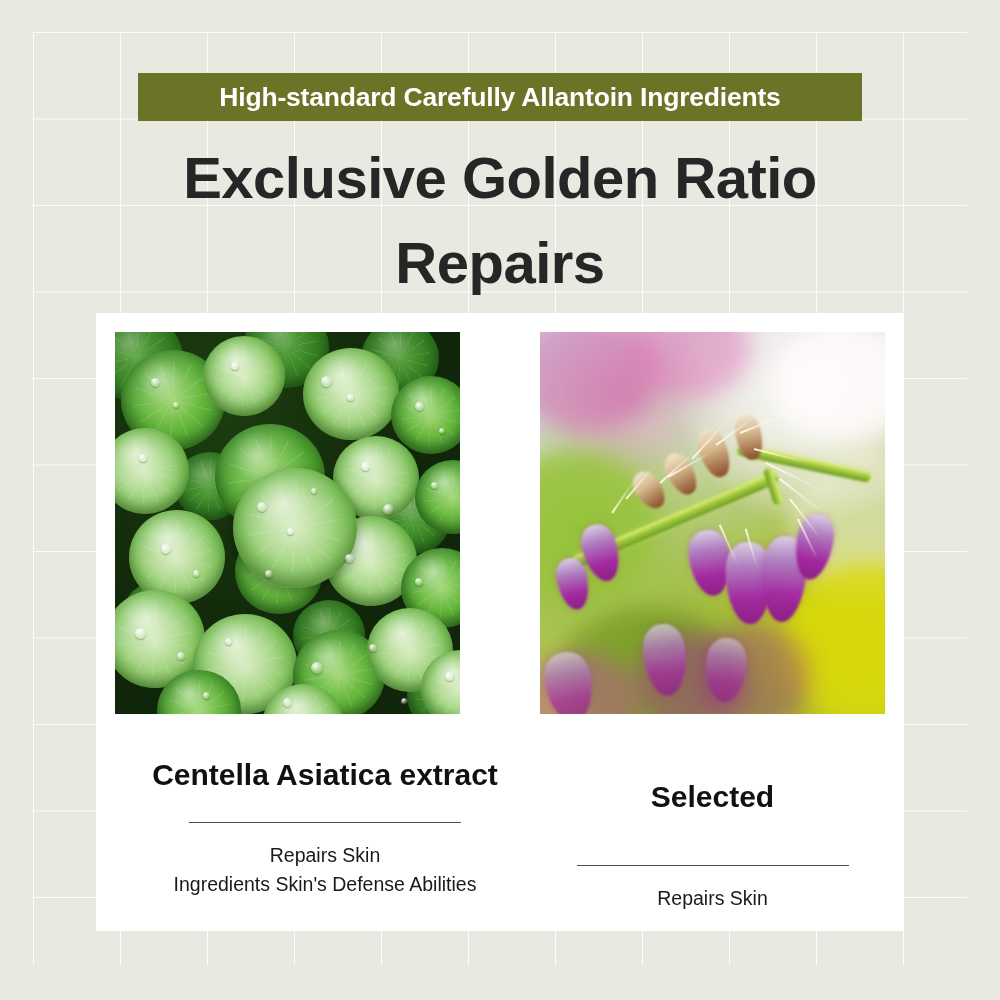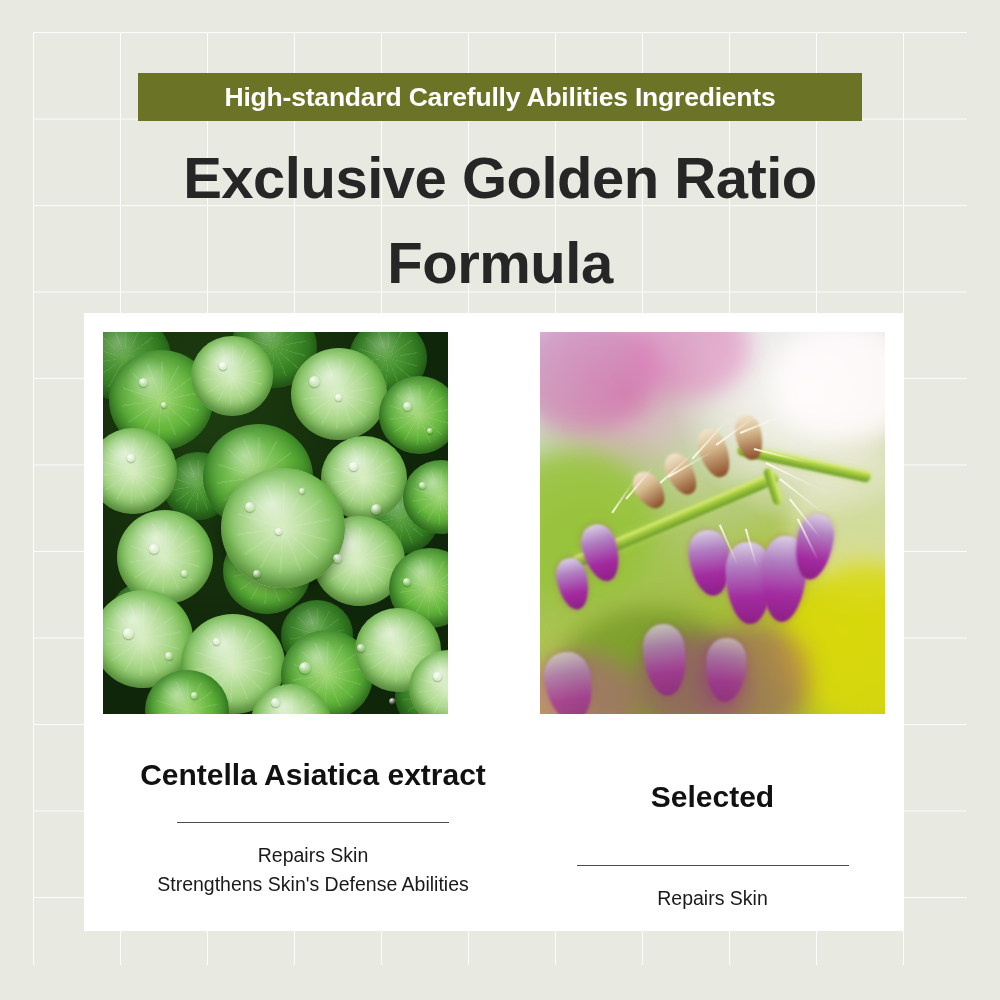--- a/index.html
+++ b/index.html
@@ -72,21 +72,21 @@
   }
 
   
   .card {
     position: absolute;
     top: 313px;
     height: 618px;
     background: #ffffff;
     box-sizing: border-box;
   }
-  .card-left  { left: 84px;  width: 458px; }
+  .card-left  { left: 96px;  width: 458px; }
   .card-right { left: 521px; width: 383px; }
 
   .card-photo {
     position: absolute;
     left: 19px;
     top: 19px;
     width: 345px;
     height: 382px;
     overflow: hidden;
     background: #2d4a18;
@@ -224,24 +224,24 @@
   }
 </style>
 </head>
 <body>
 
 <div class="canvas">
 
   <div class="grid-bg"></div>
 
   <div class="banner">
-    <span class="banner-text">High-standard Carefully Abilities Ingredients</span>
+    <span class="banner-text">High-standard Carefully Allantoin Ingredients</span>
   </div>
 
-  <div class="headline">Exclusive Golden Ratio Formula</div>
+  <div class="headline">Exclusive Golden Ratio Repairs</div>
 
   <div class="card card-left">
 
     <div class="card-photo">
       <div class="leaf-scene">
 
         <div class="leaf dark" style="left:-24px; top:-18px;  width:92px;  height:88px;"></div>
         <div class="leaf dark" style="left:128px; top:-26px;  width:86px;  height:82px;"></div>
         <div class="leaf dark" style="left:246px; top:-12px;  width:78px;  height:76px;"></div>
         <div class="leaf dark" style="left:60px;  top:120px;  width:70px;  height:68px;"></div>
@@ -302,21 +302,21 @@
         <div class="drop" style="left:168px; top:366px; width:9px;  height:9px;"></div>
         <div class="drop" style="left:286px; top:366px; width:7px;  height:7px;"></div>
       </div>
     </div>
 
     <div class="card-body">
       <div class="card-title">Centella Asiatica extract</div>
       <div class="card-divider"></div>
       <div class="card-benefits">
         <span class="benefit-line">Repairs Skin</span>
-        <span class="benefit-line">Strengthens Skin's Defense Abilities</span>
+        <span class="benefit-line">Ingredients Skin's Defense Abilities</span>
       </div>
     </div>
   </div>
 
   <div class="card card-right">
 
     <div class="card-photo">
       <div class="flower-scene">
 
         <div class="fl-blur" style="left:-30px; top:-20px; width:150px; height:120px; background:rgba(205,90,165,0.45);"></div>

